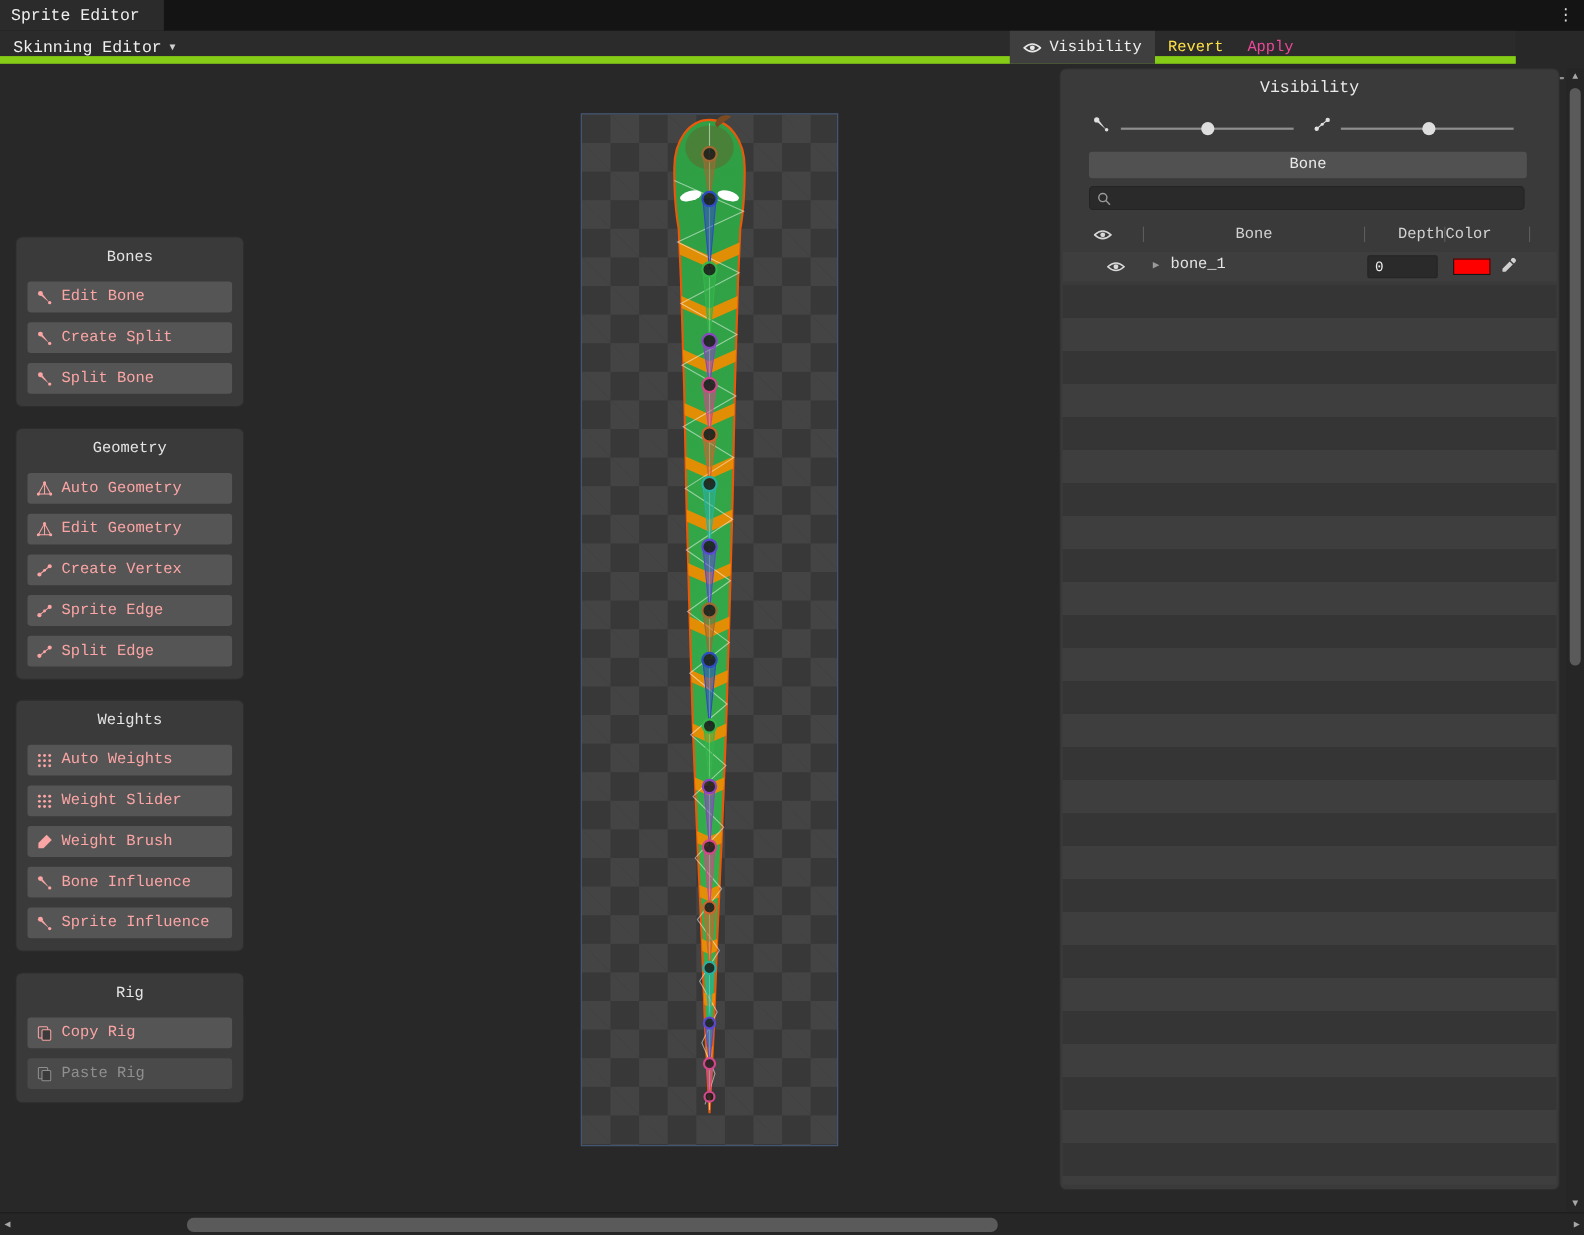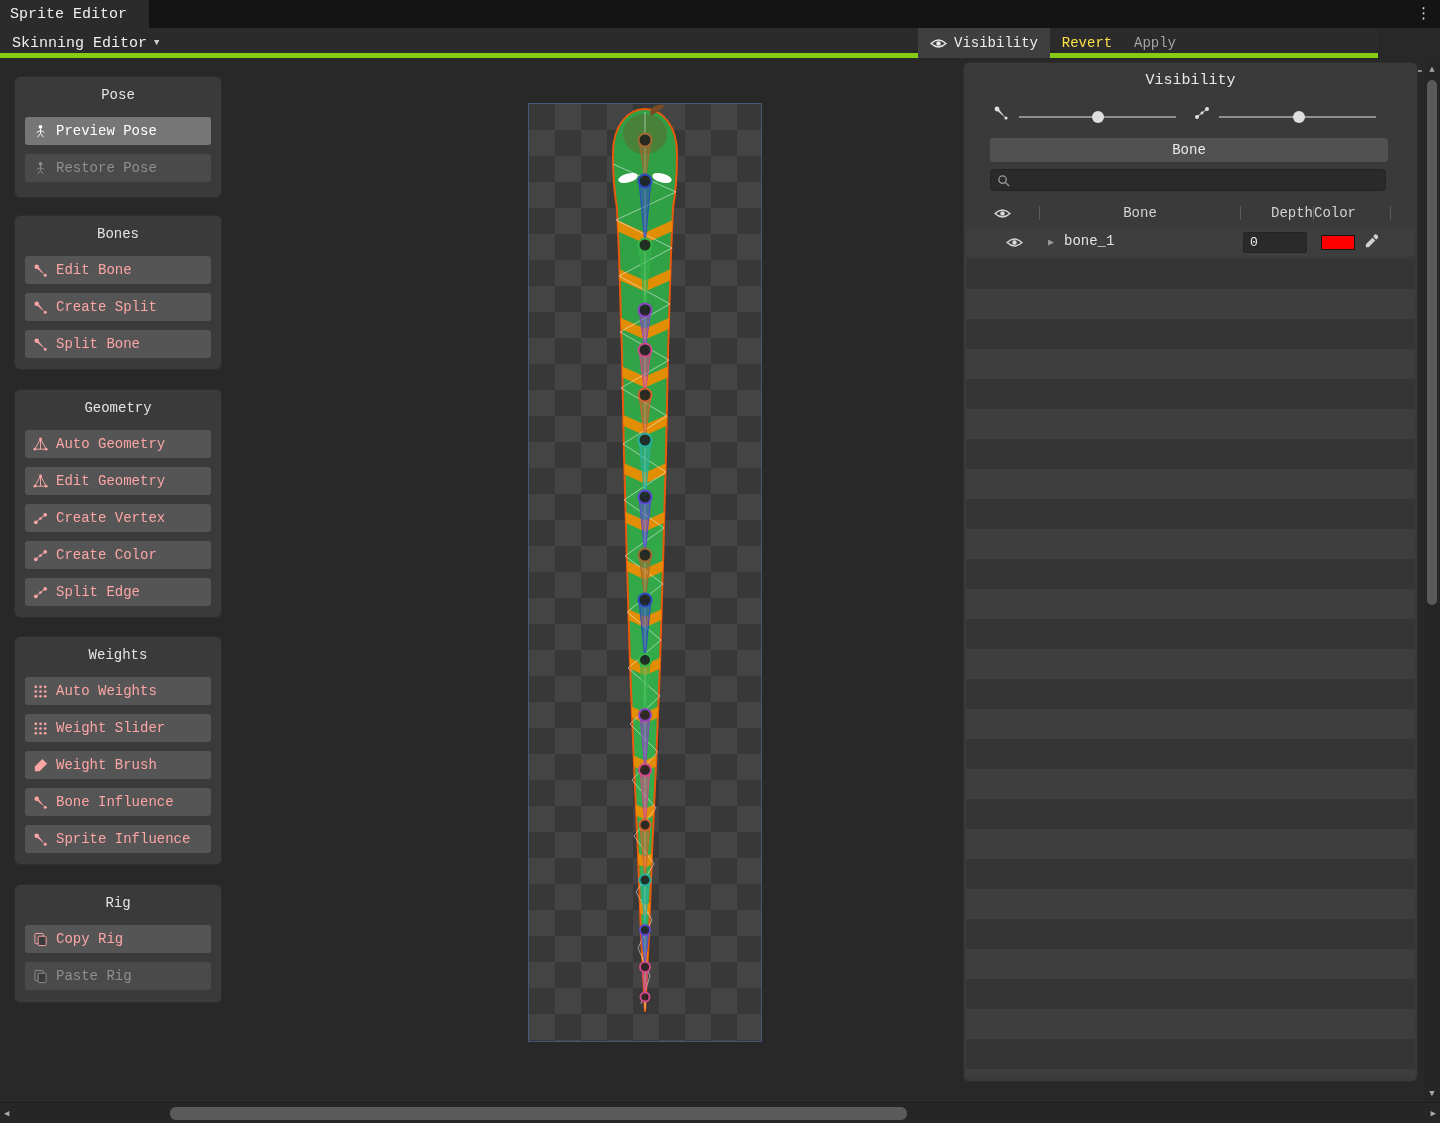--- a/index.html
+++ b/index.html
@@ -7,29 +7,29 @@
   #root{position:relative;width:1440px;height:1123px;background:#282828;overflow:hidden;
         font-family:Liberation Mono, monospace;color:#d8d8d8;font-size:14px}
 
   
   .titlebar{position:absolute;left:0;top:0;width:1440px;height:28px;background:#141414}
   .tab{position:absolute;left:0;top:0;height:28px;min-width:130px;background:#2b2b2b;color:#efefef;
        font-size:15px;display:flex;align-items:center;padding:0 22px 0 10px;cursor:pointer}
   .kebab{position:absolute;right:8px;top:4px;color:#dcdcdc;font-size:15px;letter-spacing:1px;cursor:pointer}
 
   
-  .toolbar{position:absolute;left:0;top:28px;width:1378px;height:30px;background:#2b2b2b;border-bottom:5px solid #84cc16}
+  .toolbar{position:absolute;left:0;top:28px;width:1378px;height:30px;background:#2b2b2b;border-bottom:7px solid #84cc16}
   .mode-dd{position:absolute;left:4px;top:0;height:30px;display:flex;align-items:center;gap:7px;
            padding:0 8px;font-size:15px;color:#efefef;cursor:pointer}
   .caret{font-size:9px;color:#cfcfcf}
   .tb-btn{position:absolute;top:0;height:30px;display:flex;align-items:center;justify-content:center;
           font-size:14px;cursor:pointer}
   #btn-visibility{left:918px;width:132px;background:#3f3f3f;gap:7px;color:#efefef}
   #btn-revert{left:1054px;width:66px;color:#fde047}
-  #btn-apply{left:1124px;width:62px;color:#a3a3a3}
+  #btn-apply{left:1124px;width:62px;color:#ec4899}
   .spectrum{position:absolute;left:1203px;top:35px;width:20px;height:15px;border-radius:2px;cursor:pointer;
             background:conic-gradient(#e84a4a 0 90deg,#3a6ae0 90deg 180deg,#e8d24a 180deg 270deg,#49c24a 270deg)}
   .slider{position:absolute;top:42px;height:2px;background:#8f8f8f;border-radius:1px}
   #slider1{left:1249px;width:80px}
   #slider2{left:1346px;width:76px}
   .knob{position:absolute;top:-5px;width:12px;height:12px;border-radius:50%;background:#dedede;cursor:pointer}
   #slider1 .knob{left:3px}
   #slider2 .knob{left:30px}
   .purple-diamond{position:absolute;left:1333px;top:37px;width:9px;height:9px;background:#b06ad8;transform:rotate(45deg)}
   .checker-icon{position:absolute;left:1427px;top:36px;width:13px;height:13px;
@@ -194,35 +194,20 @@
     <div class="slider" id="slider1">
       <div class="knob"></div>
     </div>
     <div class="purple-diamond"></div>
     <div class="slider" id="slider2">
       <div class="knob"></div>
     </div>
     <div class="checker-icon"></div>
   </div>
 
-  <section class="group" id="group-pose">
-    <div class="group-title">Pose</div>
-    <button class="pbtn selected">
-      <svg width="15" height="15">
-          <use href="#ic-person"></use>
-        </svg>
-      <span>Preview Pose</span>
-    </button>
-    <button class="pbtn disabled">
-      <svg width="15" height="15">
-          <use href="#ic-person"></use>
-        </svg>
-      <span>Restore Pose</span>
-    </button>
-  </section>
 
   <section class="group" id="group-bones">
     <div class="group-title">Bones</div>
     <button class="pbtn">
       <svg width="15" height="15">
           <use href="#ic-bone"></use>
         </svg>
       <span>Edit Bone</span>
     </button>
     <button class="pbtn">
@@ -256,21 +241,21 @@
     <button class="pbtn">
       <svg width="15" height="15">
           <use href="#ic-vertex"></use>
         </svg>
       <span>Create Vertex</span>
     </button>
     <button class="pbtn">
       <svg width="15" height="15">
           <use href="#ic-vertex"></use>
         </svg>
-      <span>Create Color</span>
+      <span>Sprite Edge</span>
     </button>
     <button class="pbtn">
       <svg width="15" height="15">
           <use href="#ic-vertex"></use>
         </svg>
       <span>Split Edge</span>
     </button>
   </section>
 
   <section class="group" id="group-weights">

